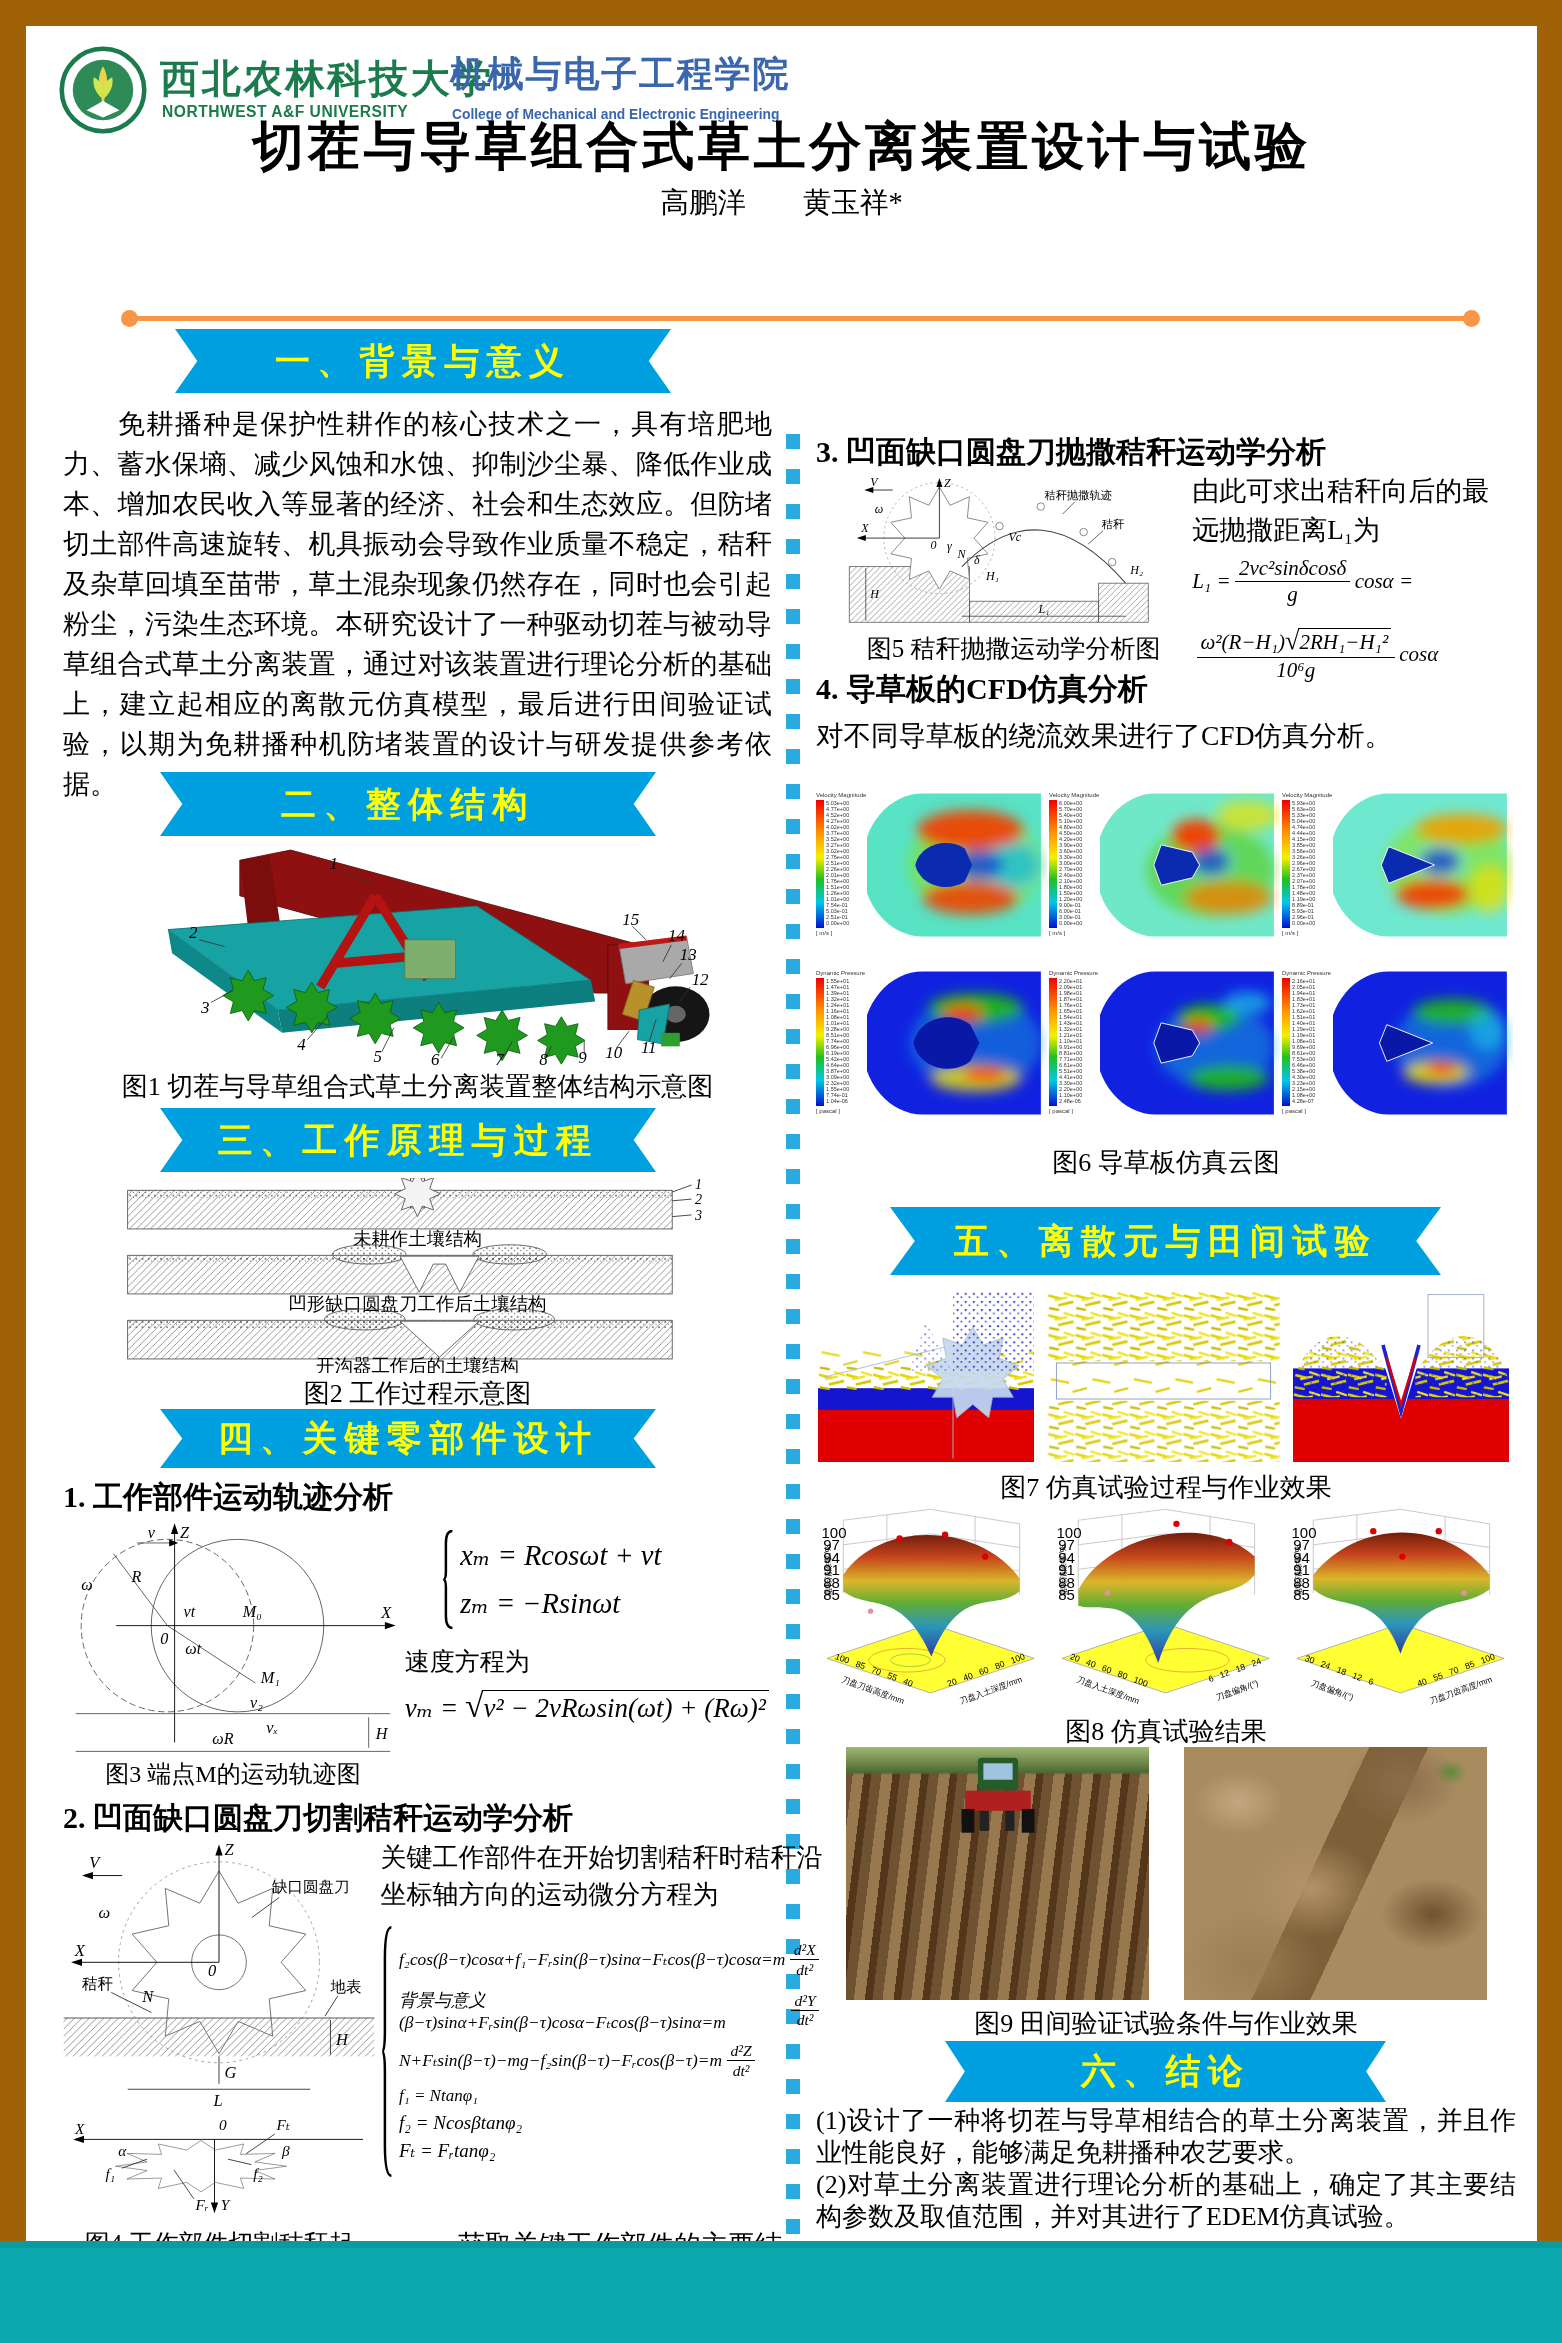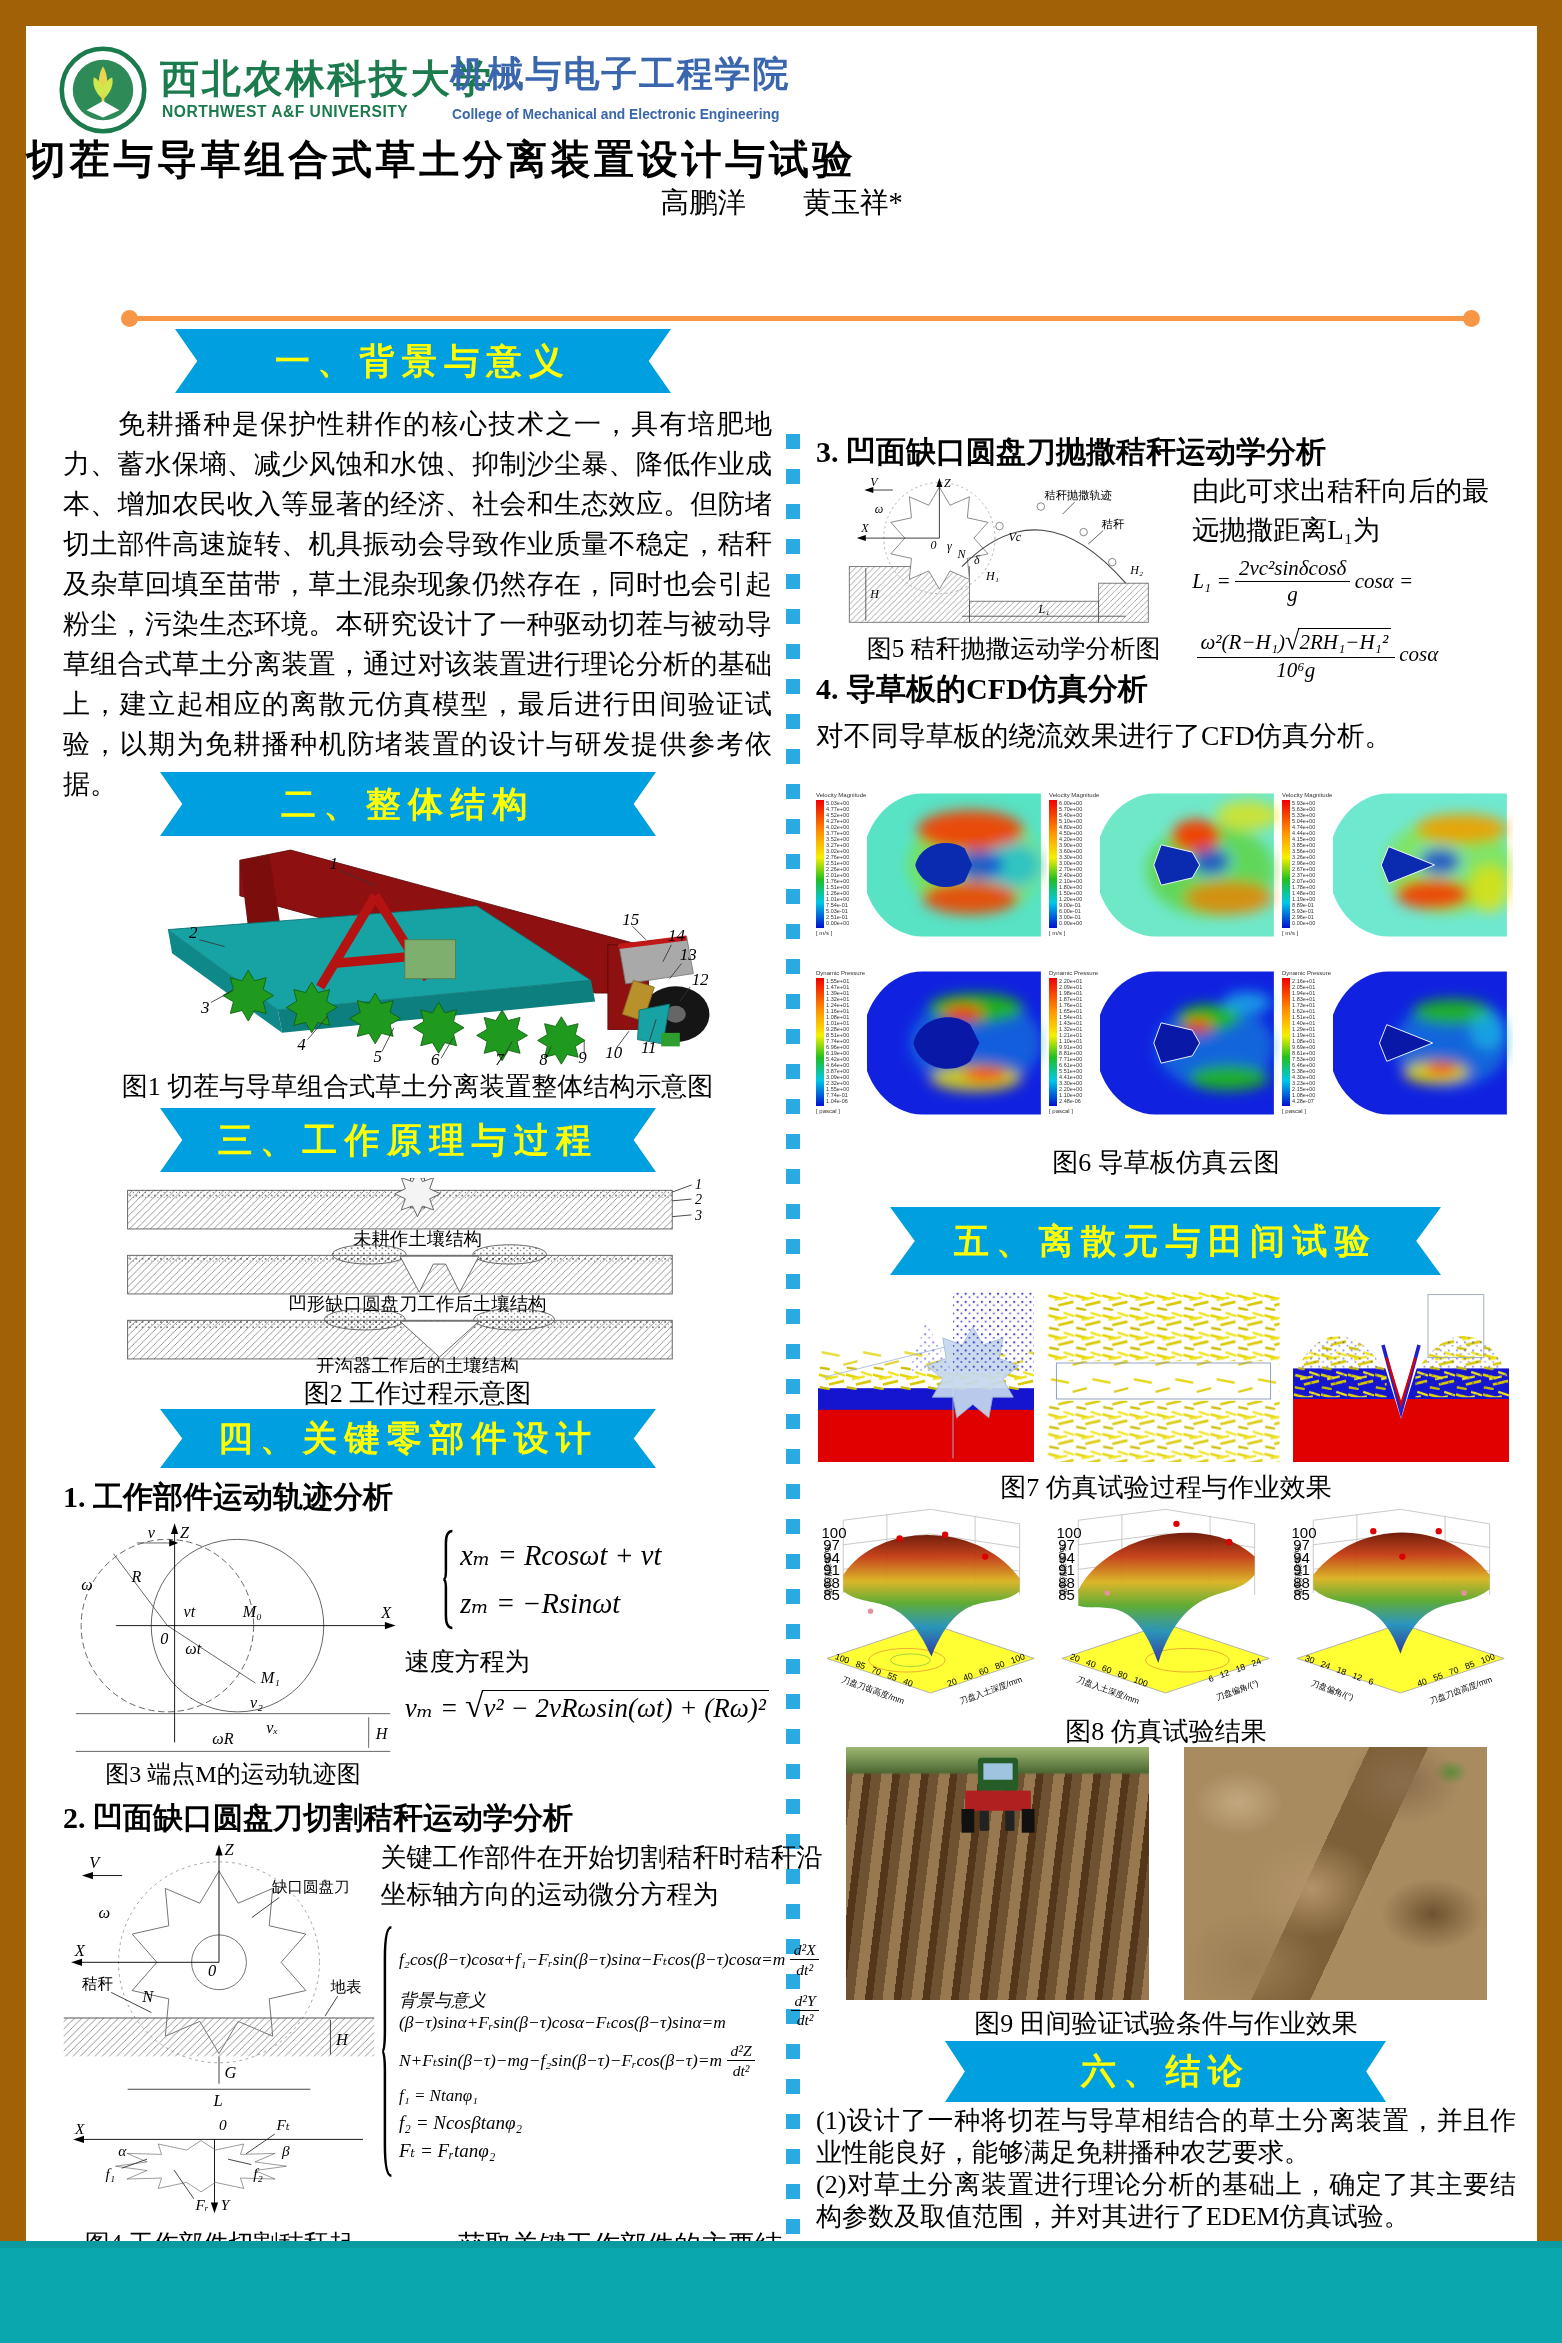--- a/index.html
+++ b/index.html
@@ -8,22 +8,22 @@
   .poster .bottom-edge{position:absolute;left:0;bottom:0;width:100%;height:7.3px;background:#0a9aa0;}
   .page{position:absolute;left:26px;top:26px;width:1511px;height:2275px;background:#ffffff;}
 
   
   .logo{position:absolute;left:33px;top:20px;width:88px;height:88px;}
   .univ-cn{position:absolute;left:134px;top:26px;font-size:39px;font-weight:bold;color:#1B7B4C;
            letter-spacing:2.8px;font-family:"Liberation Serif","DejaVu Serif",serif;}
   .univ-en{position:absolute;left:136px;top:77px;font-size:15.6px;font-weight:bold;color:#1B7B4C;letter-spacing:0.5px;}
   .coll-cn{position:absolute;left:424px;top:24px;font-size:36px;font-weight:bold;color:#3A66AE;letter-spacing:1.8px;}
   .coll-en{position:absolute;left:426px;top:81px;font-size:13.8px;font-weight:bold;color:#3A66AE;}
-  .title{position:absolute;left:0;top:86px;width:100%;text-align:left;font-size:40px;font-weight:bold;
-         letter-spacing:3.7px;font-family:"Liberation Serif","DejaVu Serif",serif;margin-top:20px;}
+  .title{position:absolute;left:0;top:86px;width:100%;text-align:center;font-size:52px;font-weight:bold;
+         letter-spacing:3.7px;font-family:"Liberation Serif","DejaVu Serif",serif;}
   .authors{position:absolute;left:0;top:158px;width:100%;text-align:center;font-size:28.5px;
            font-family:"Liberation Serif","DejaVu Serif",serif;}
   .rule{position:absolute;left:103px;top:290px;width:1343px;height:4.6px;background:#F79646;border-radius:2.8px;}
   .rule::before,.rule::after{content:"";position:absolute;top:-6.4px;width:17.4px;height:17.4px;border-radius:50%;background:#F79646;}
   .rule::before{left:-8.3px}.rule::after{right:-8.3px}
 
   
   .colL{position:absolute;left:37px;top:0;width:709px;}
   .colR{position:absolute;left:790px;top:0;width:700px;}
   .divider{position:absolute;left:760px;top:408px;height:1842px;width:13.8px;

